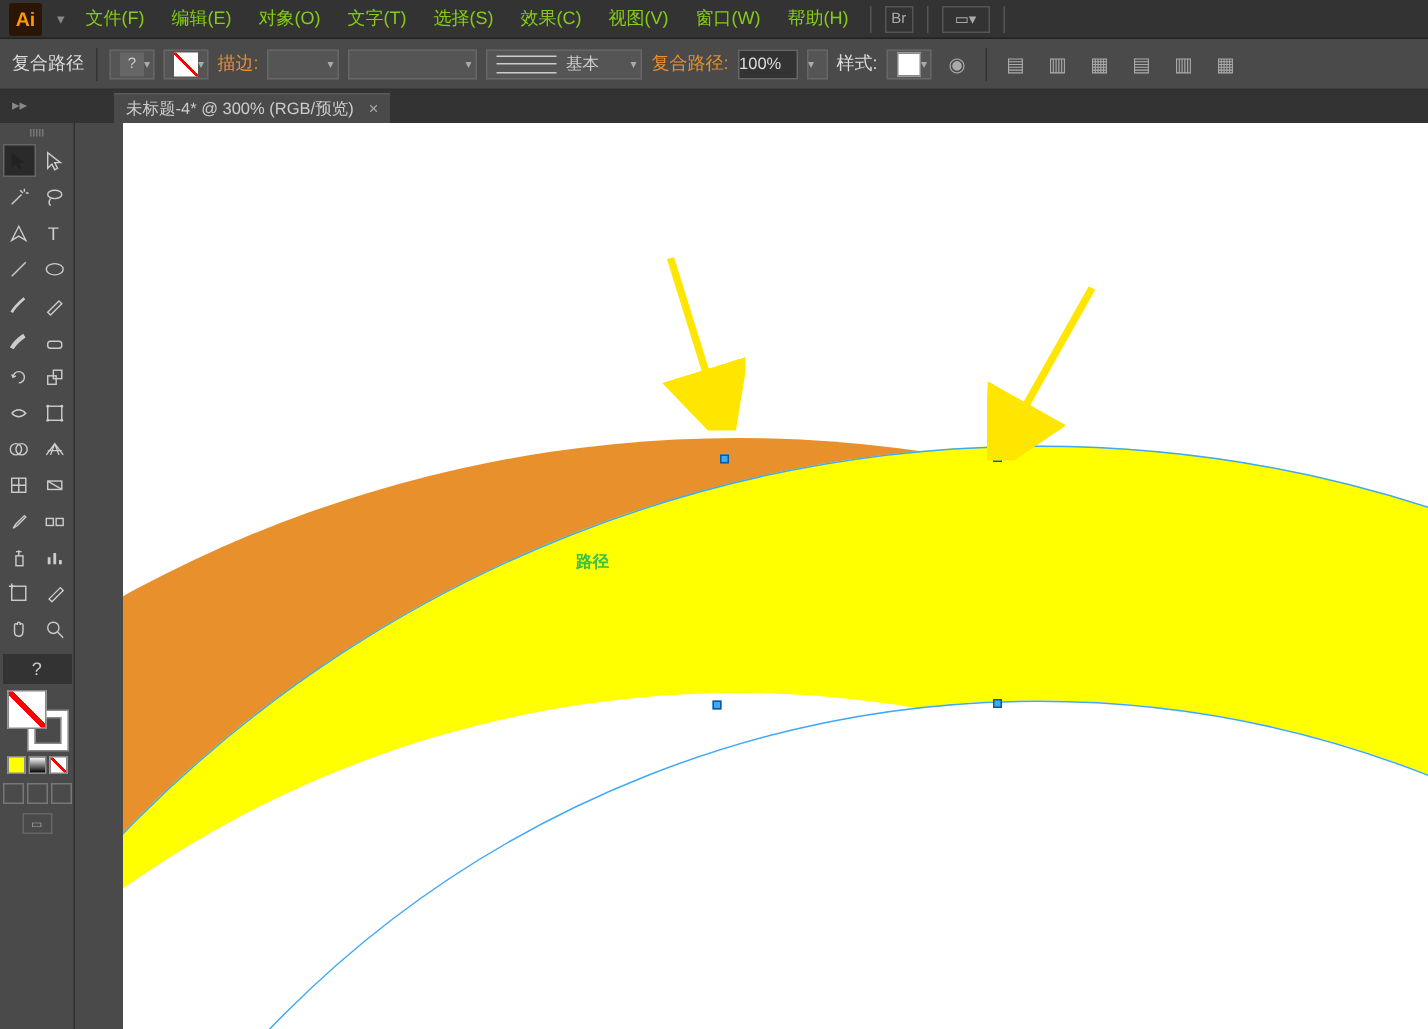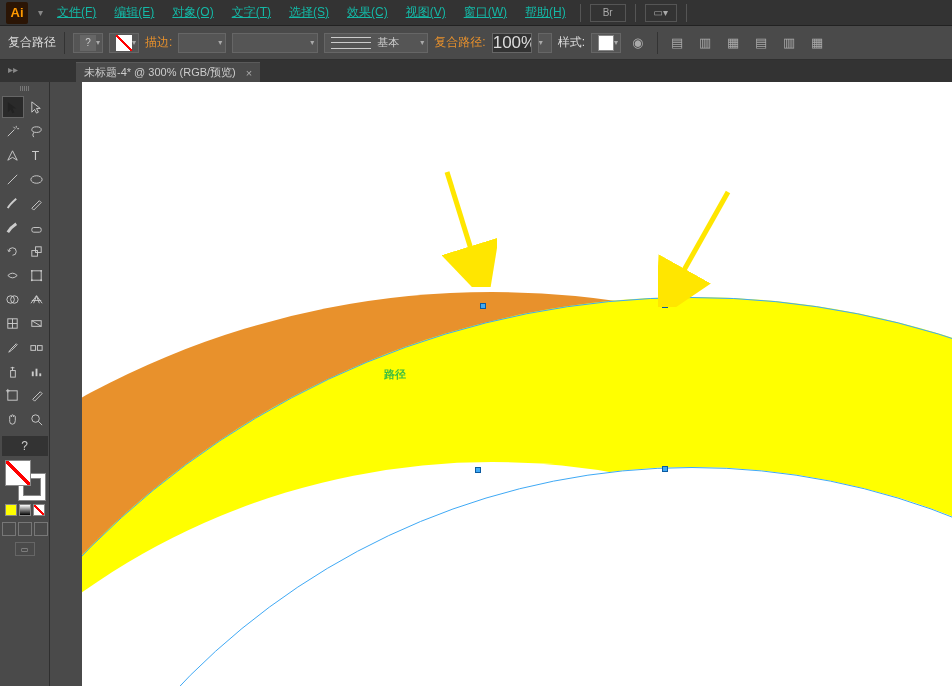--- a/index.html
+++ b/index.html
@@ -10,24 +10,24 @@
   .menubar {
     height: 26px; background: #333333; display: flex; align-items: center;
     padding: 0 6px; gap: 2px; border-bottom: 1px solid #222;
   }
   .ai-logo {
     width: 22px; height: 22px; background: #2b1505; color: #ff9a00;
     display: flex; align-items: center; justify-content: center;
     font-weight: bold; font-size: 13px; border-radius: 2px; margin-right: 6px;
   }
   .menu-arrow { font-size: 10px; margin: 0 4px 0 2px; color: #888; }
-  .menu-item { padding: 3px 8px; font-size: 12px; color: #14b8a6; cursor: pointer; text-decoration: underline; }
+  .menu-item { padding: 3px 8px; font-size: 12px; color: #84cc16; cursor: pointer; }
   .menu-sep { width: 1px; height: 18px; background: #555; margin: 0 4px; }
   .menu-icon-btn {
-    width: 36px; height: 18px; border: 1px solid #555; margin: 0 3px;
+    width: 19px; height: 18px; border: 1px solid #555; margin: 0 3px;
     display: flex; align-items: center; justify-content: center; font-size: 10px; color: #aaa;
   }
   .menu-layout-btn { width: 32px; height: 18px; border: 1px solid #555; margin: 0 3px; display:flex;align-items:center;justify-content:center;font-size:10px;color:#aaa;}
 
   
   .controlbar {
     height: 34px; background: #4a4a4a; display: flex; align-items: center;
     padding: 10px 8px; gap: 6px; border-bottom: 1px solid #2f2f2f;
   }
   .ctrl-label { font-size: 12px; color: #ddd; }
@@ -47,21 +47,21 @@
   .swatch-q { width: 16px; height: 16px; background: #666; color:#ccc; font-size:10px; display:flex;align-items:center;justify-content:center;}
   .dropdown {
     height: 20px; border: 1px solid #666; background: #555; display: flex; align-items: center;
     padding: 0 14px 0 6px; position: relative; font-size: 11px; color: #ccc;
   }
   .dropdown .drop { position:absolute; right:3px; font-size:8px; color:#aaa;}
   .stroke-preview { width:40px; height:12px; border-top: 1px solid #ccc; border-bottom:1px solid #ccc; display:flex; align-items:center;}
   .stroke-line { width:100%; height:1px; background:#ccc;}
   .opacity-input {
     width: 40px; height: 20px; background: #333; border: 1px solid #666; color: #ddd;
-    font-size: 17px; text-align: right;
+    font-size: 11px; text-align: left;
   }
   .style-swatch { width: 16px; height: 16px; background: #fff; border:1px solid #888;}
   .ctrl-icon {
     width: 22px; height: 20px; display: flex; align-items: center; justify-content: center;
     color: #aaa; font-size: 13px;
   }
   .ctrl-sep { width:1px; height:22px; background:#333; margin:0 2px;}
 
   
   .tabbar {

